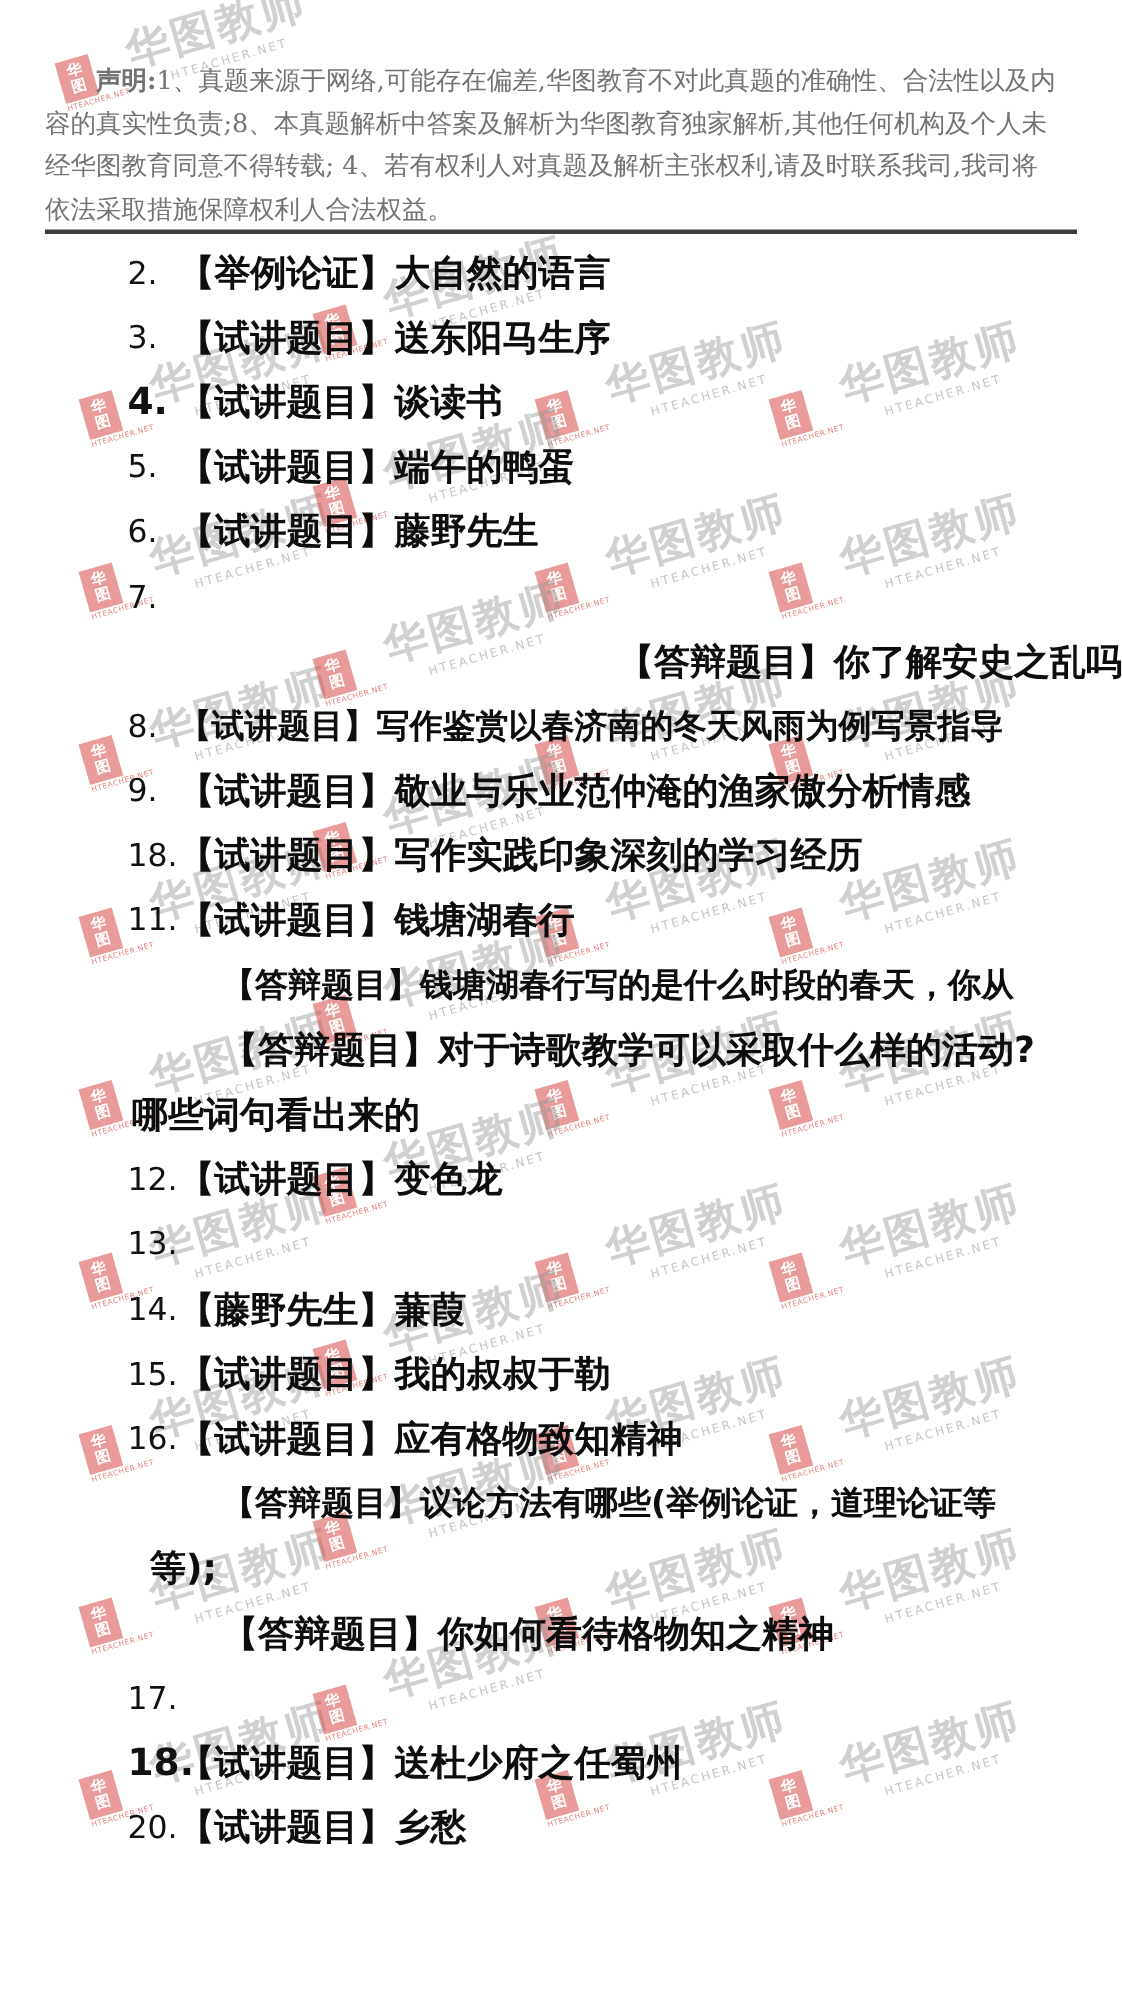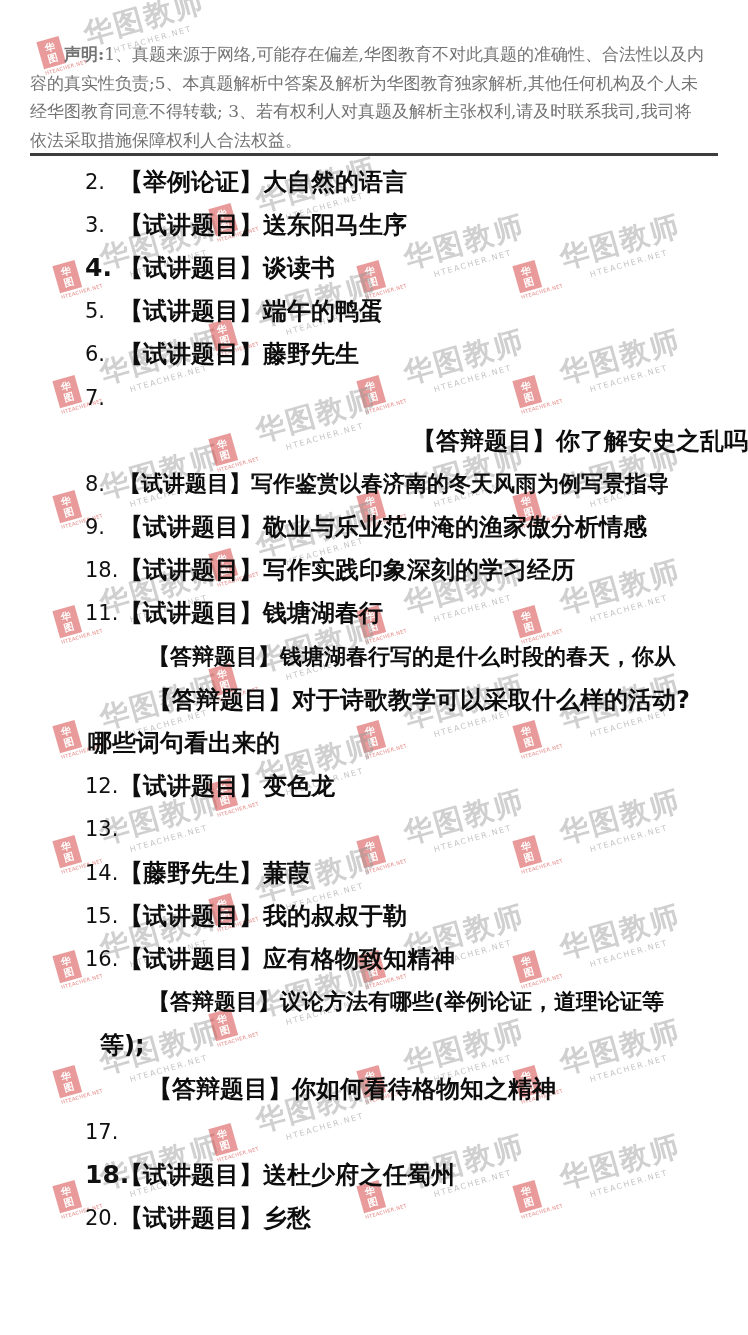--- a/index.html
+++ b/index.html
@@ -523,22 +523,22 @@
         </div>
         <div class="wm-text">
           <div class="wm-brand">华图教师</div>
           <div class="wm-site">HTEACHER.NET</div>
         </div>
       </div>
     </div>
   <div class="content">
     <div id="disclaimer">
         <div class="disc-line first"><span class="disc-label">声明:</span>1、真题来源于网络,可能存在偏差,华图教育不对此真题的准确性、合法性以及内</div>
-        <div class="disc-line">容的真实性负责;5、本真题解析中答案及解析为华图教育独家解析,其他任何机构及个人未</div>
-        <div class="disc-line">经华图教育同意不得转载; 3、若有权利人对真题及解析主张权利,请及时联系我司,我司将</div>
+        <div class="disc-line">容的真实性负责;8、本真题解析中答案及解析为华图教育独家解析,其他任何机构及个人未</div>
+        <div class="disc-line">经华图教育同意不得转载; 4、若有权利人对真题及解析主张权利,请及时联系我司,我司将</div>
         <div class="disc-line">依法采取措施保障权利人合法权益。</div>
       </div>
     <div class="divider"></div>
     <div id="qlist">
         <div class="line item">
           <span class="num">2.</span>
           <span class="txt">【举例论证】大自然的语言</span>
         </div>
         <div class="line item">
           <span class="num">3.</span>

